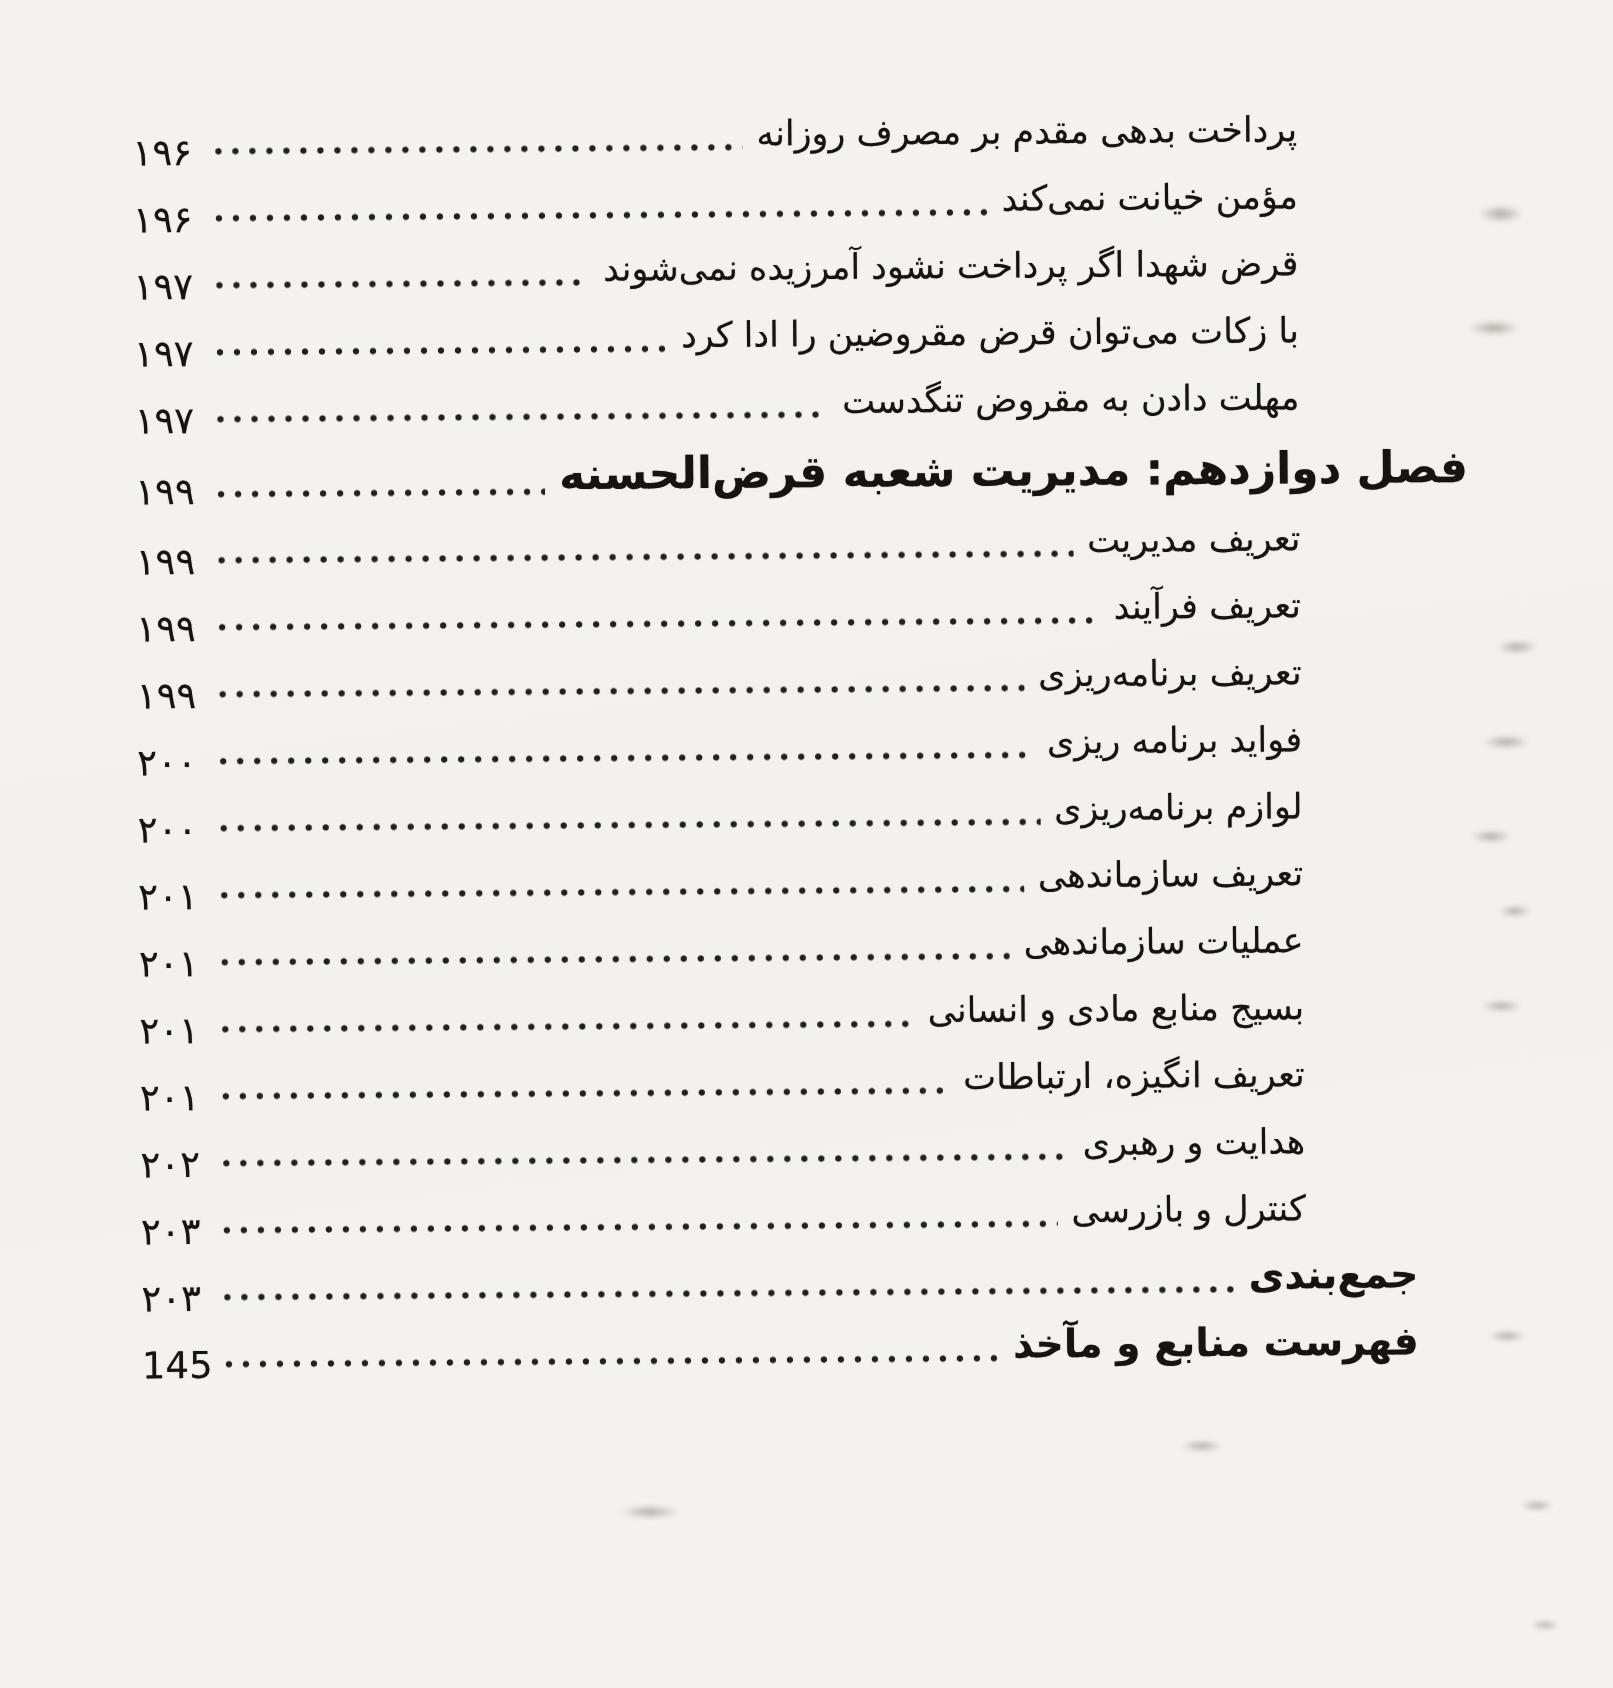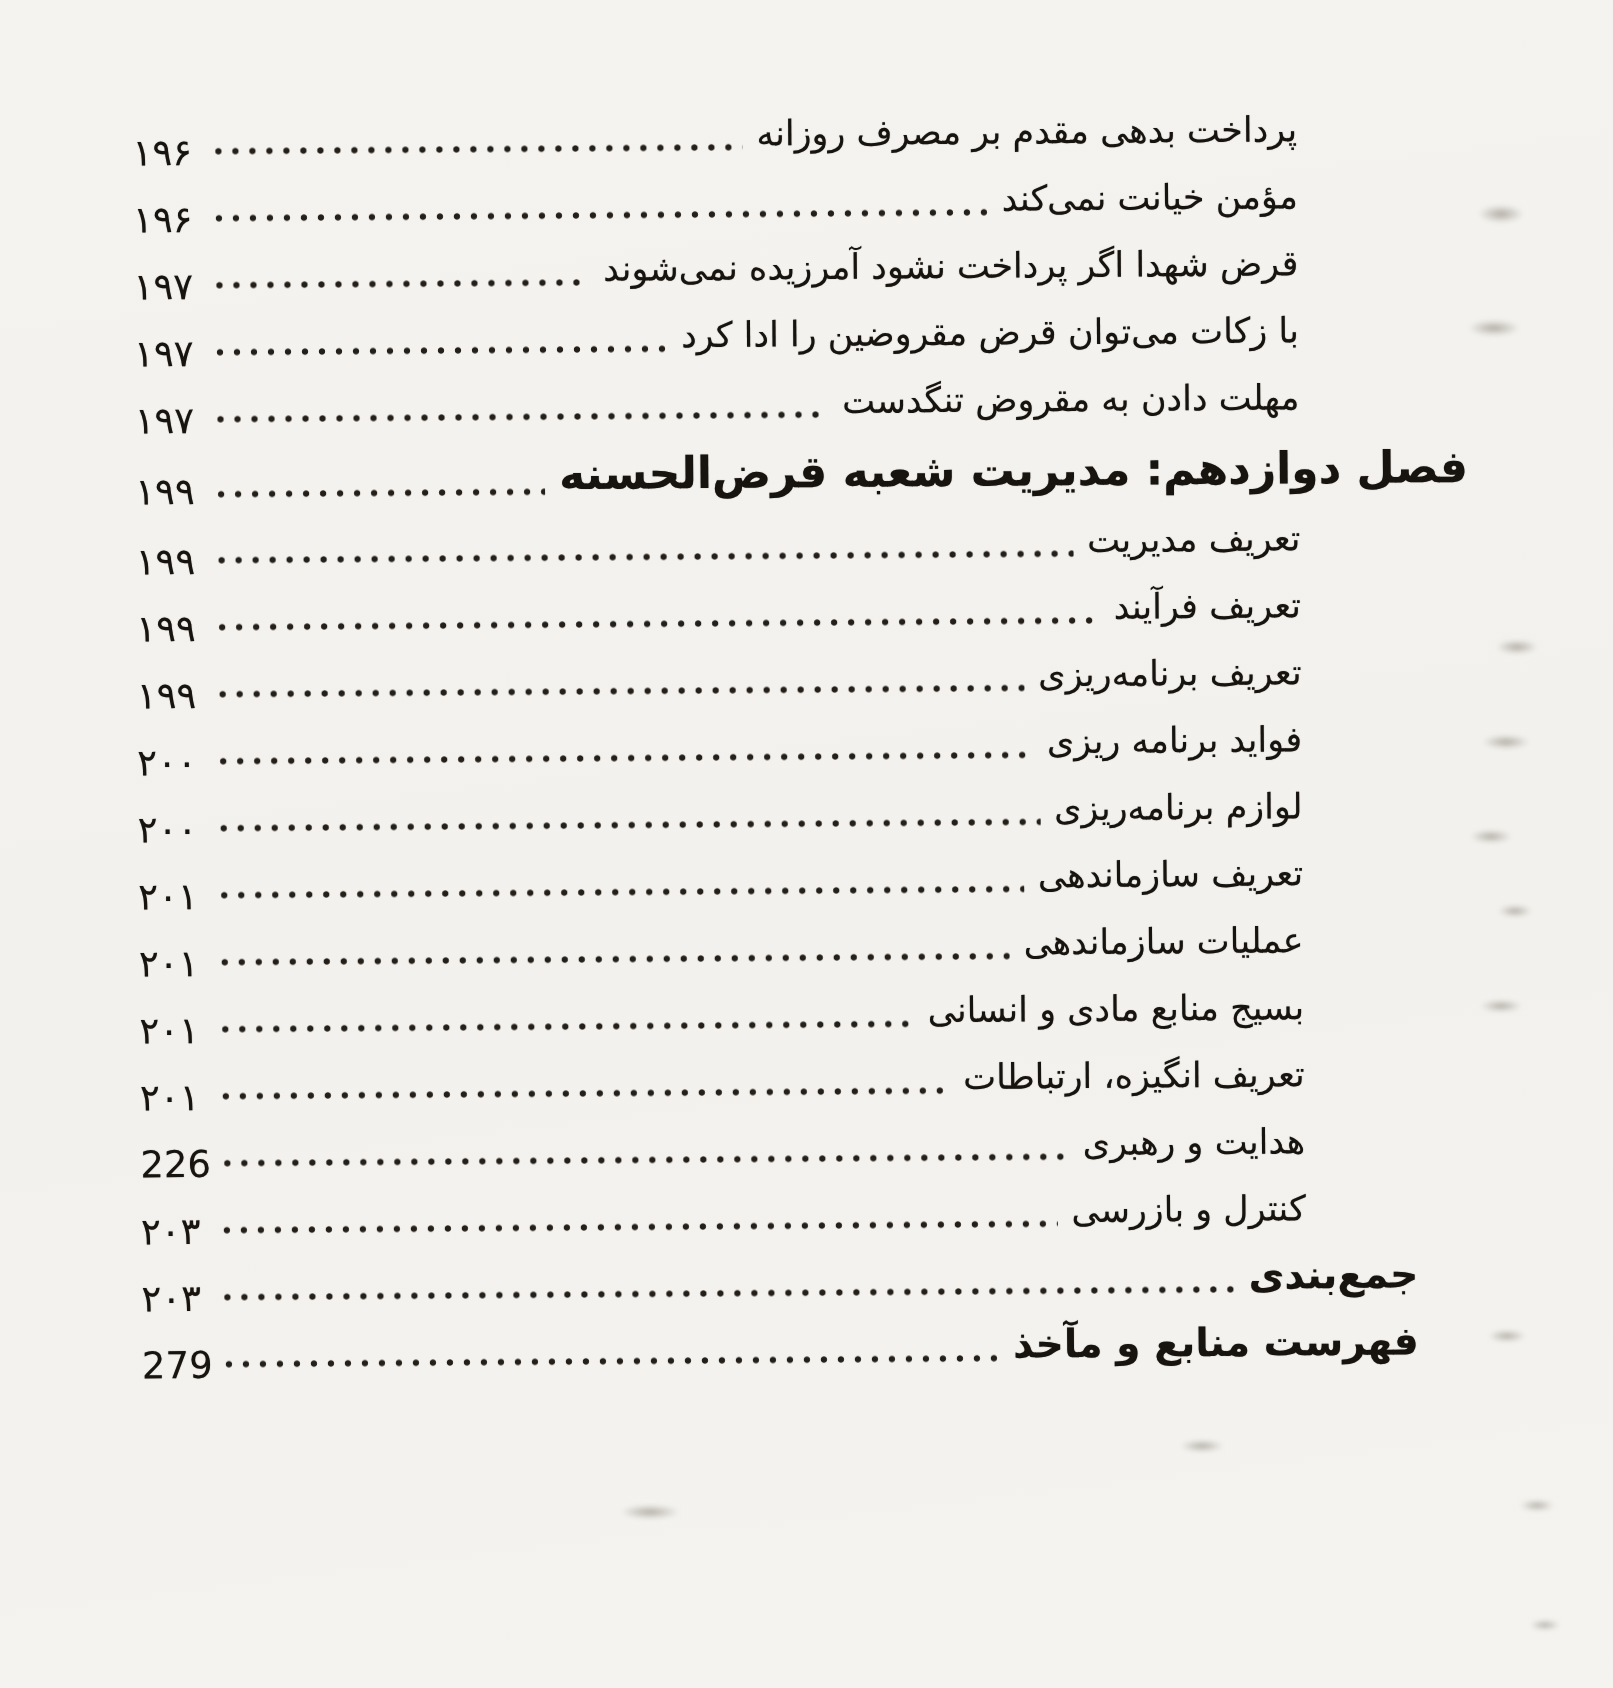--- a/index.html
+++ b/index.html
@@ -154,30 +154,30 @@
     <span class="num">۲۰۱</span>
   </div>
     <div class="row sub">
     <span class="title">تعریف انگیزه، ارتباطات</span>
     <span class="leader"></span>
     <span class="num">۲۰۱</span>
   </div>
     <div class="row sub">
     <span class="title">هدایت و رهبری</span>
     <span class="leader"></span>
-    <span class="num">226</span>
+    <span class="num">۲۰۲</span>
   </div>
     <div class="row sub">
     <span class="title">کنترل و بازرسی</span>
     <span class="leader"></span>
     <span class="num">۲۰۳</span>
   </div>
     <div class="row section">
     <span class="title">جمع‌بندی</span>
     <span class="leader"></span>
     <span class="num">۲۰۳</span>
   </div>
     <div class="row section">
     <span class="title">فهرست منابع و مآخذ</span>
     <span class="leader"></span>
-    <span class="num">279</span>
+    <span class="num">145</span>
   </div>
   </div>
 
 </body></html>

